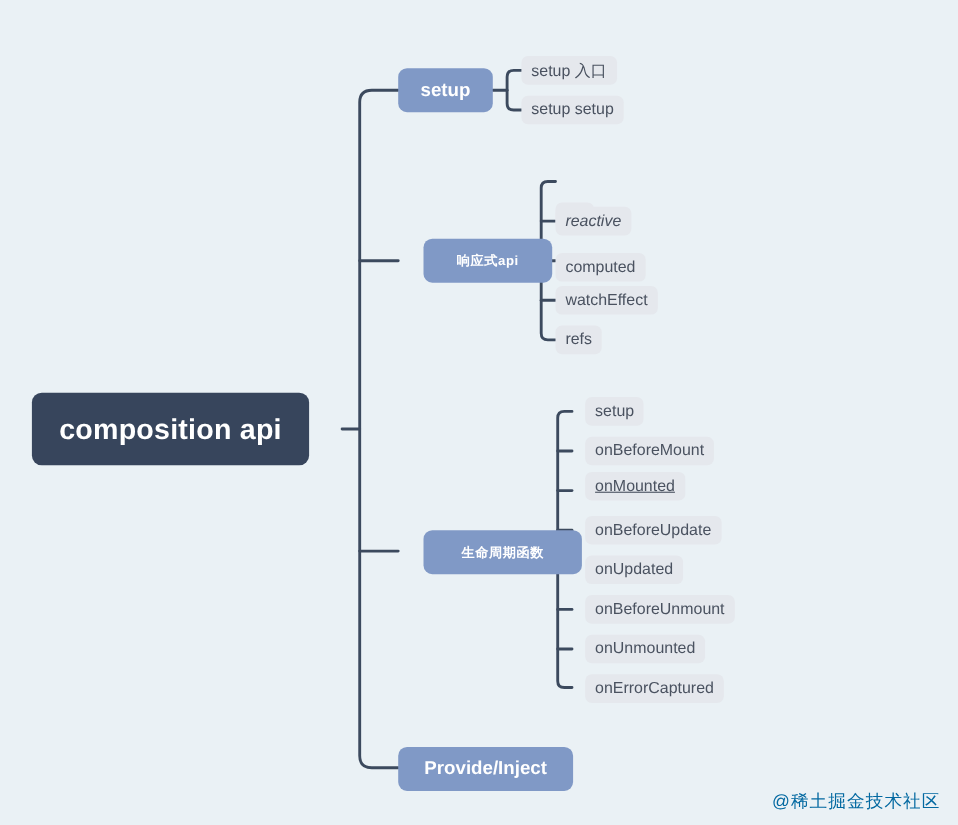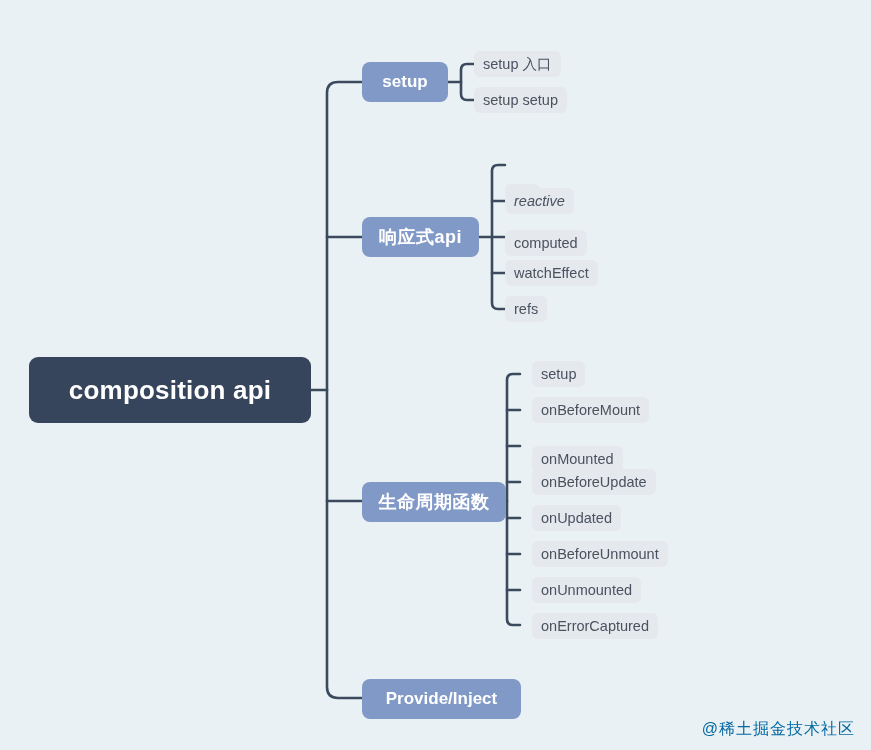--- a/index.html
+++ b/index.html
@@ -36,42 +36,43 @@
     display: flex;
     align-items: center;
     justify-content: center;
     white-space: nowrap;
     text-align: right;
   }
   
   .node-root {
     left: 29px;
     top: 357px;
-    width: 282px;
+    width: 252px;
     height: 66px;
     background: #37455c;
     border-radius: 9px;
     color: #ffffff;
     font-size: 26px;
     font-weight: bold;
     letter-spacing: 0.2px;
   }
   
   .node-branch {
     background: #8099c6;
     border-radius: 8px;
     color: #ffffff;
     font-size: 17px;
     font-weight: bold;
     height: 40px;
     padding: 0 16px;
   }
   .node-branch.cjk {
-    font-size: 18px;
+    font-size: 12px;
     letter-spacing: 0.5px;
+    margin-left: 23px;
   }
   
   .node-leaf {
     background: #e5e8ed;
     border-radius: 6px;
     color: #4a5260;
     font-size: 14.5px;
     height: 26px;
     padding: 0 9px;
     justify-content: flex-start;
@@ -141,21 +142,21 @@
   <div class="node node-leaf" style="left:505px; top:260px;">watchEffect</div>
 
   <div class="node node-leaf" style="left:505px; top:296px;">refs</div>
 
   <div class="node node-branch cjk" style="left:362px; top:482px; width:144px;">生命周期函数</div>
 
   <div class="node node-leaf" style="left:532px; top:361px;">setup</div>
 
   <div class="node node-leaf" style="left:532px; top:397px;">onBeforeMount</div>
 
-  <div class="node node-leaf" style="left:532px; top:446px;">onMounted</div>
+  <div class="node node-leaf" style="left:532px; top:429px;text-decoration:underline;">onMounted</div>
 
   <div class="node node-leaf" style="left:532px; top:469px;">onBeforeUpdate</div>
 
   <div class="node node-leaf" style="left:532px; top:505px;">onUpdated</div>
 
   <div class="node node-leaf" style="left:532px; top:541px;">onBeforeUnmount</div>
 
   <div class="node node-leaf" style="left:532px; top:577px;">onUnmounted</div>
 
   <div class="node node-leaf" style="left:532px; top:613px;">onErrorCaptured</div>

